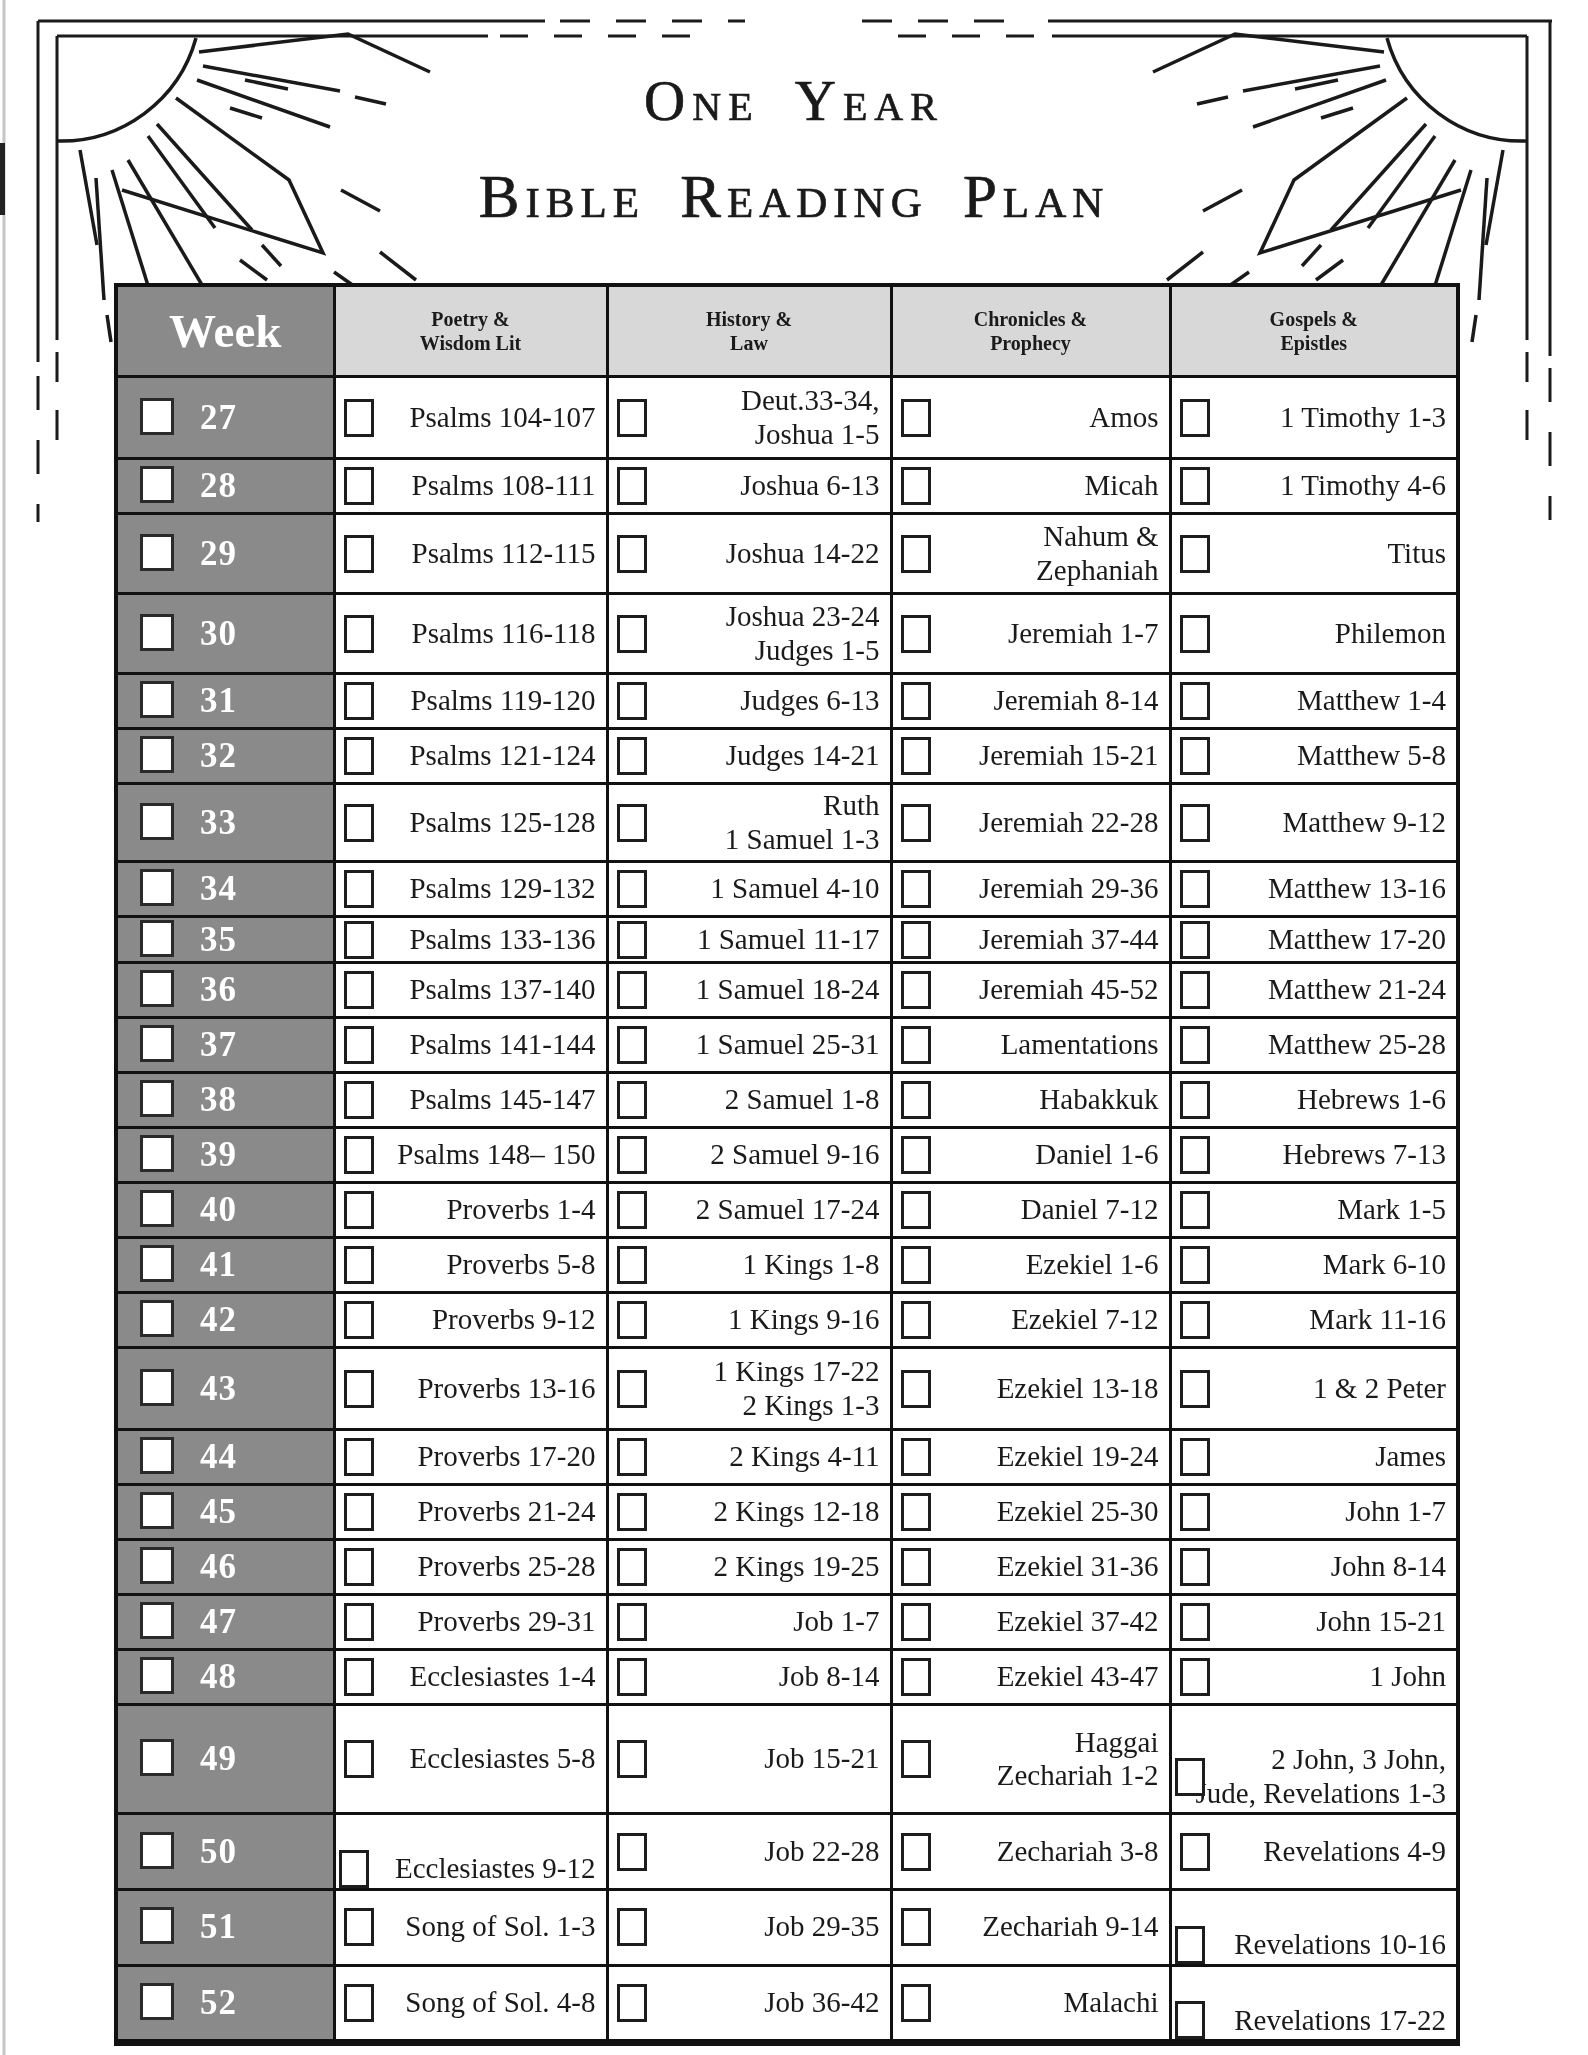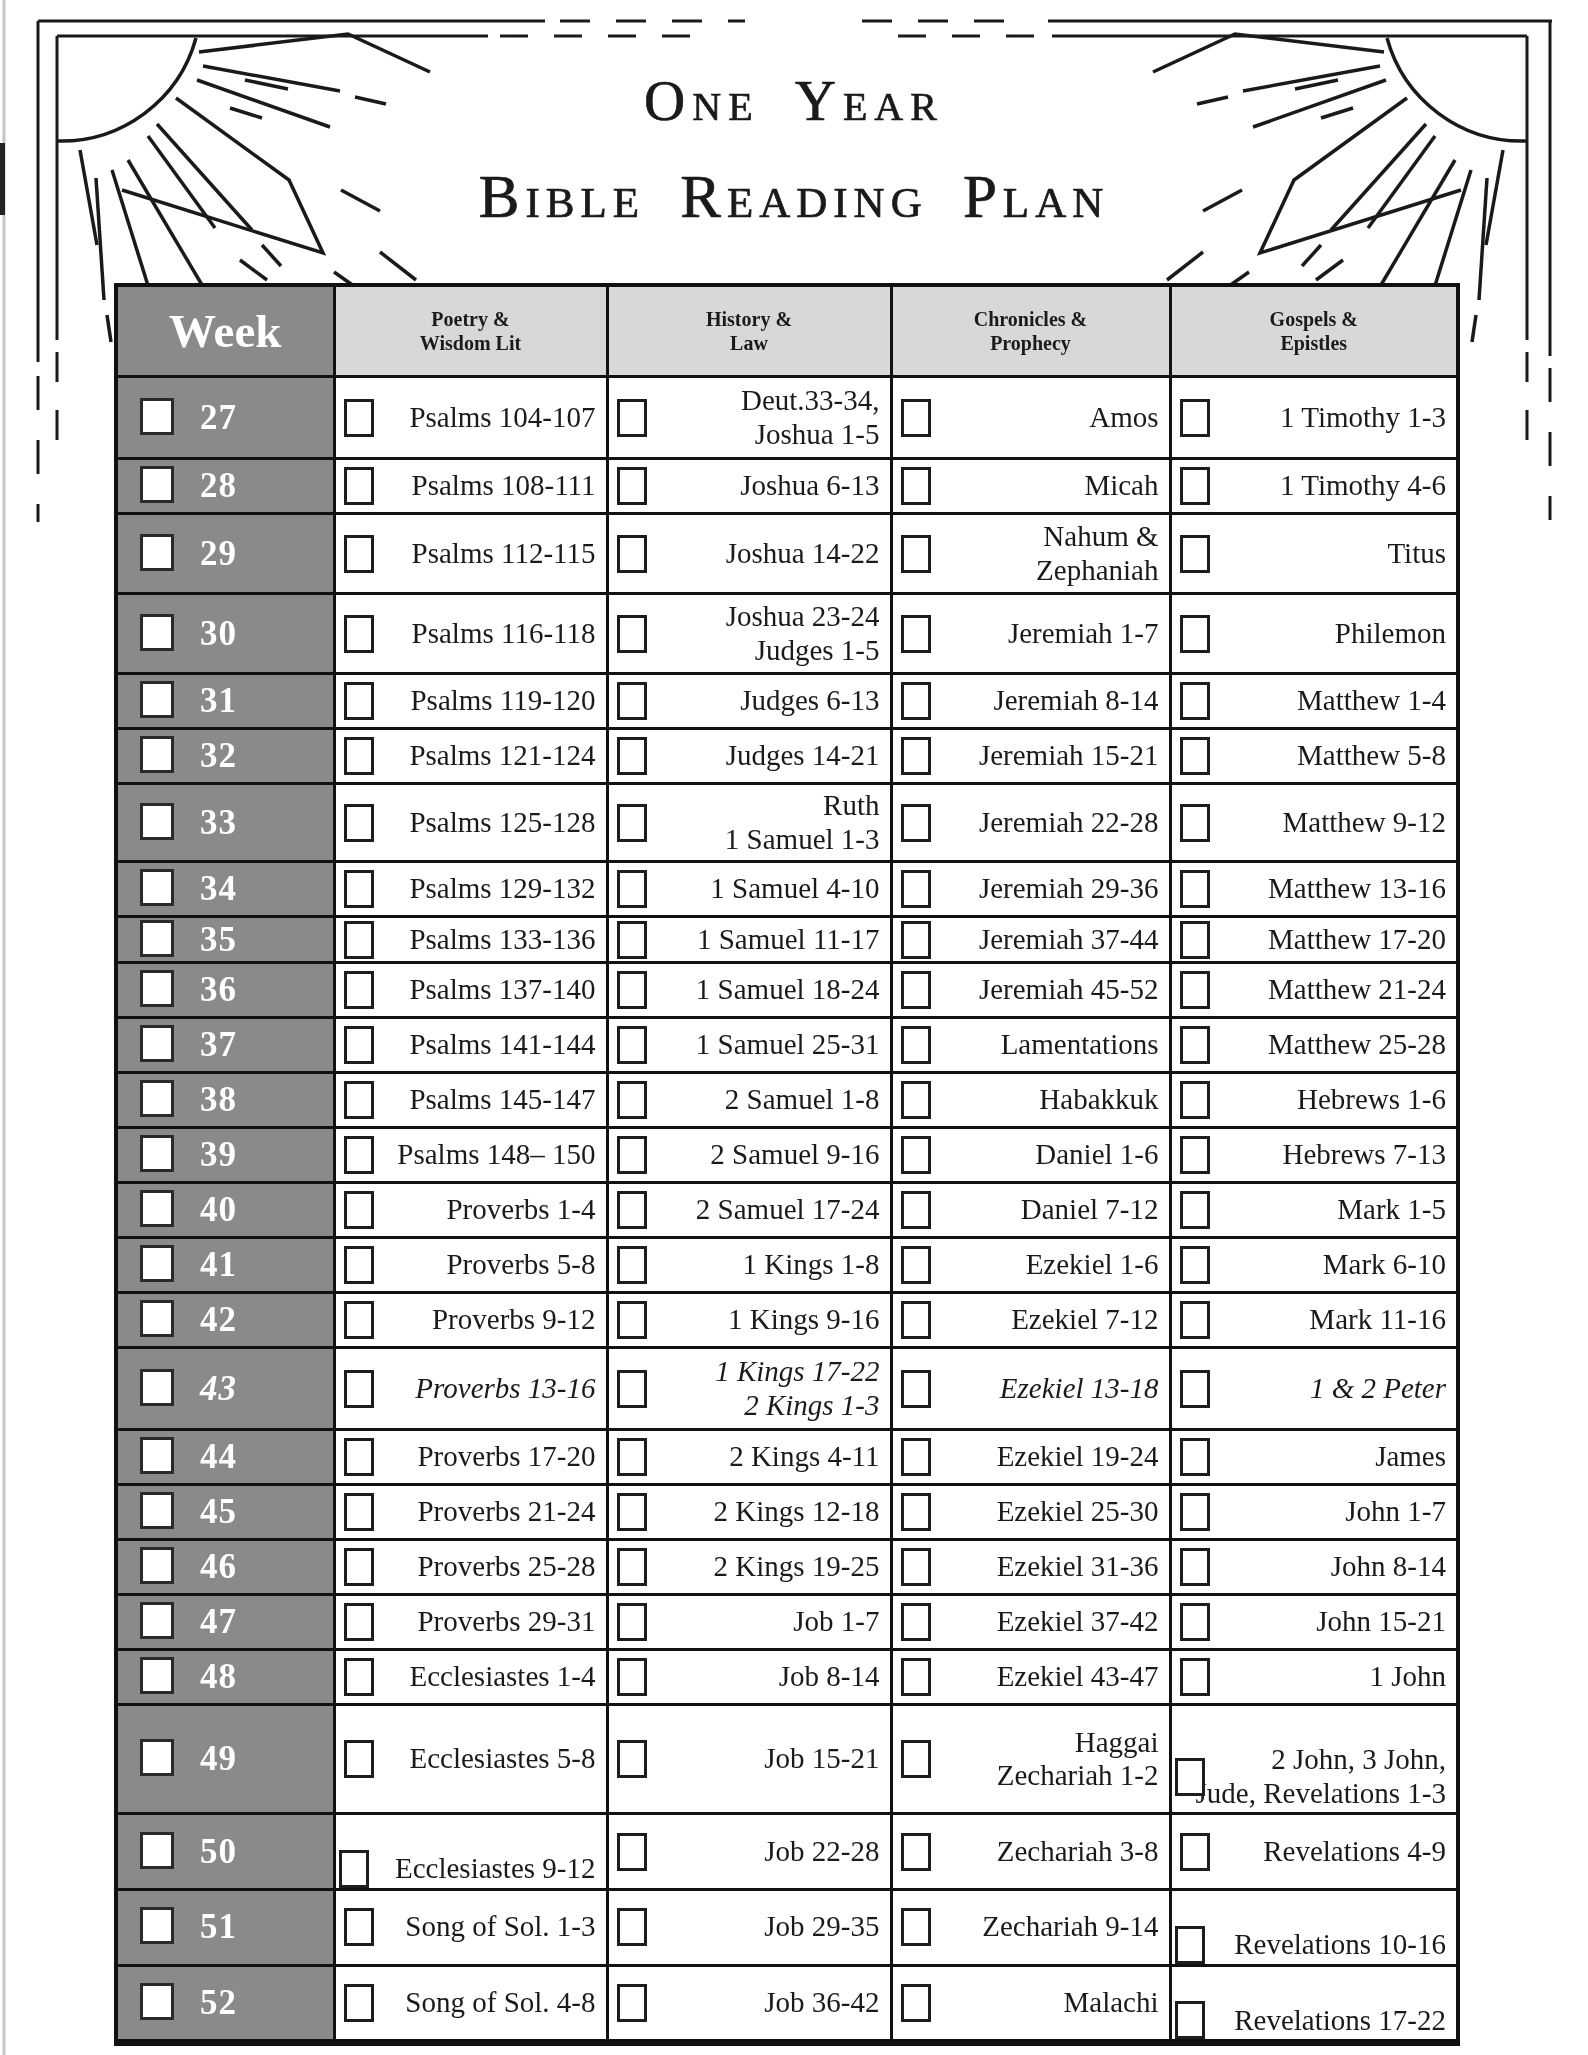--- a/index.html
+++ b/index.html
@@ -475,21 +475,21 @@
           <td class="data-cell">
             <div class="cellwrap"><span class="cb"></span><span class="reading">1 Kings 9-16</span></div>
           </td>
           <td class="data-cell">
             <div class="cellwrap"><span class="cb"></span><span class="reading">Ezekiel 7-12</span></div>
           </td>
           <td class="data-cell">
             <div class="cellwrap"><span class="cb"></span><span class="reading">Mark 11-16</span></div>
           </td>
         </tr>
-        <tr style="height: 82px; font-style: italic;">
+        <tr style="height: 82px;">
           <td class="week-cell">
             <div class="wkwrap">
               <span class="cbw"></span>
               <span class="wk-num">43</span>
             </div>
           </td>
           <td class="data-cell">
             <div class="cellwrap"><span class="cb"></span><span class="reading">Proverbs 13-16</span></div>
           </td>
           <td class="data-cell">

